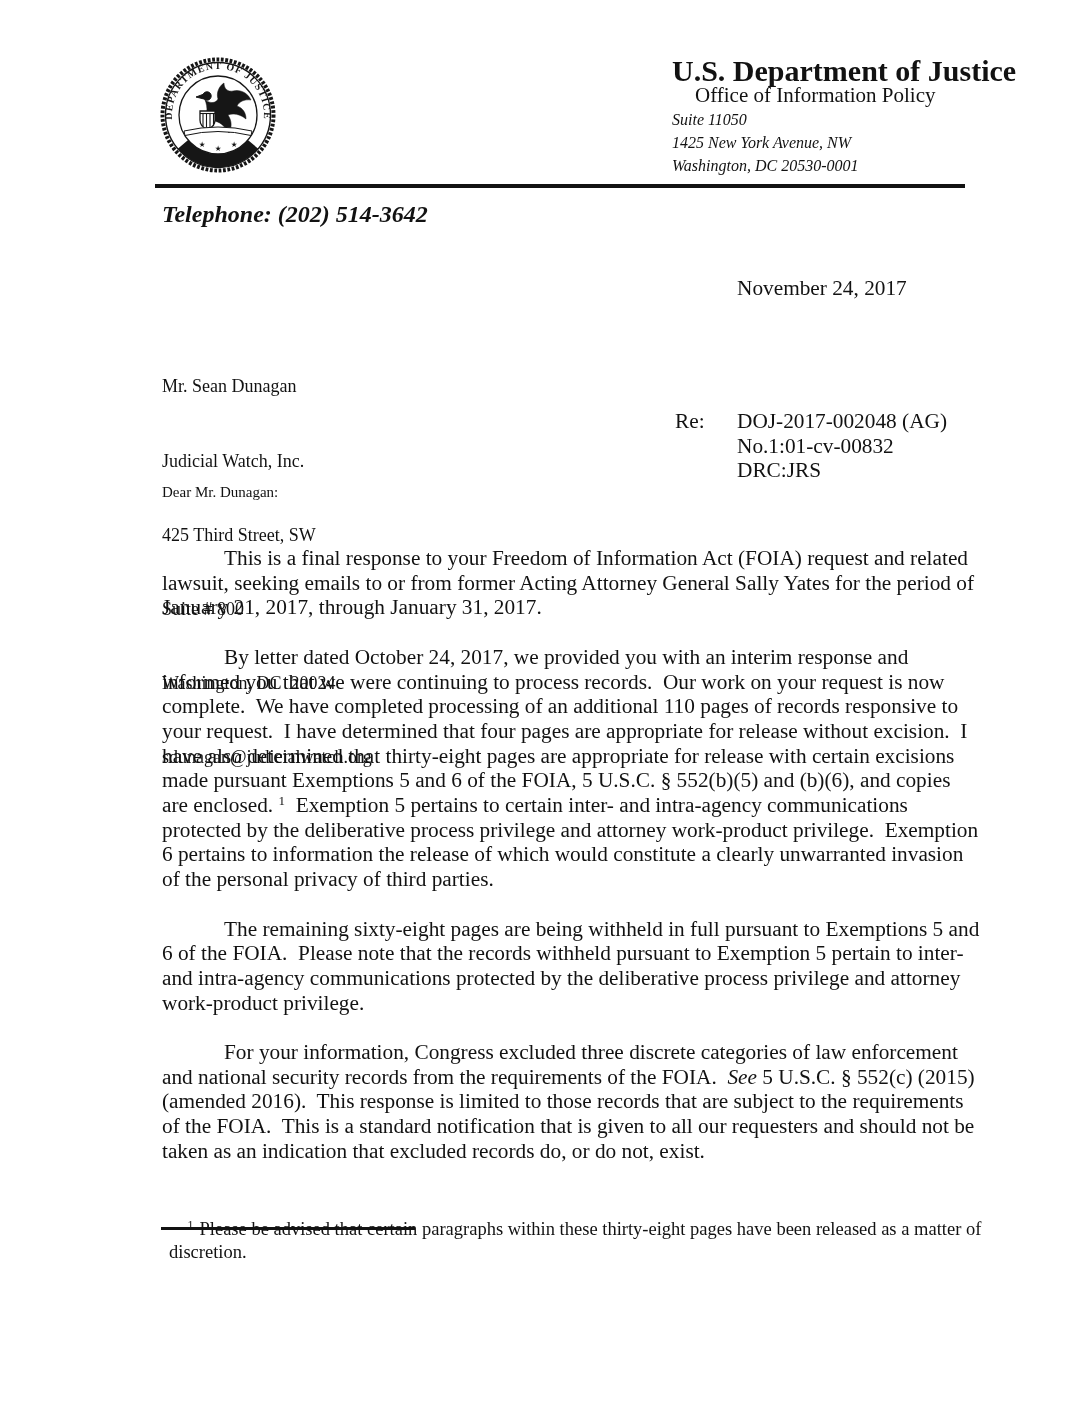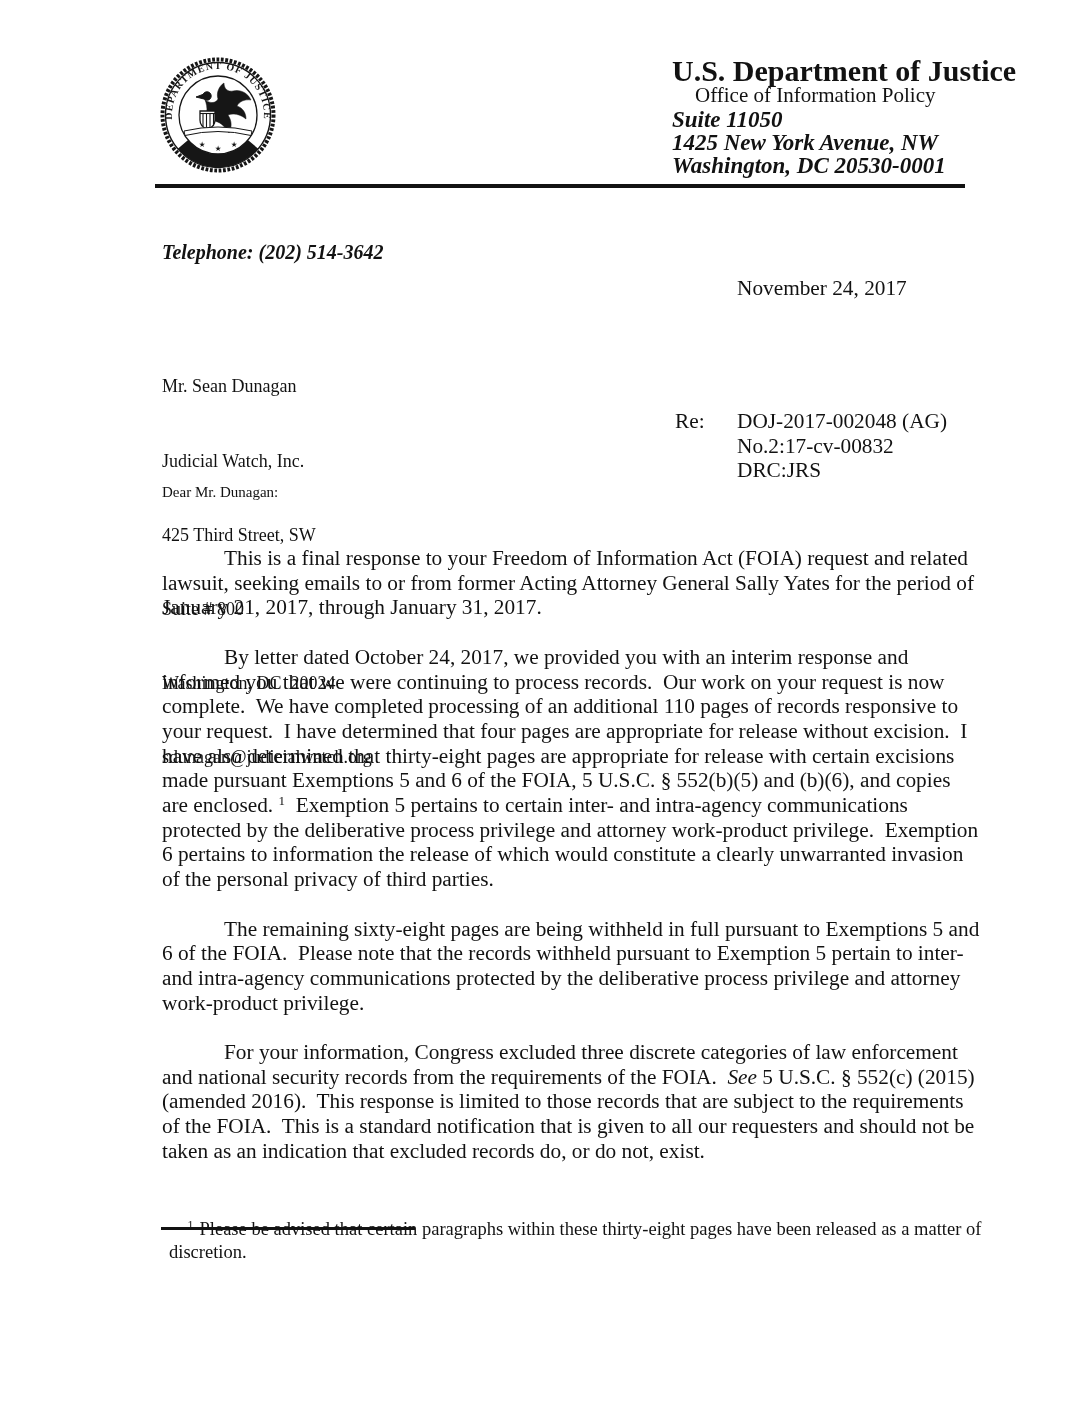--- a/index.html
+++ b/index.html
@@ -10,24 +10,24 @@
     background: #ffffff;
     color: #121212;
     font-family: "Liberation Serif", "DejaVu Serif", serif;
     overflow: hidden;
   }
   .seal { position: absolute; left: 158px; top: 55px; }
 
   .lh-right { position: absolute; left: 672px; top: 58px; }
   .lh-agency { font-weight: bold; font-size: 30px; line-height: 25px; }
   .lh-office { font-size: 21px; line-height: 25px; margin-left: 23px; }
-  .lh-addr   { font-size: 23px; line-height: 23px; font-style: italic; font-weight: bold; }
+  .lh-addr   { font-size: 16px; line-height: 23px; font-style: italic; font-weight: normal; }
 
   .header-rule { position: absolute; left: 155px; top: 184px; width: 810px; height: 4px; background: #121212; }
-  .telephone { position: absolute; left: 162px; top: 201px; font-size: 20px; font-style: italic; font-weight: bold; margin-top: 40px; }
+  .telephone { position: absolute; left: 162px; top: 201px; font-size: 24px; font-style: italic; font-weight: bold; }
 
   .date-line { position: absolute; left: 737px; top: 276px; font-size: 21.3px; line-height: 24.7px; }
 
   .recipient { position: absolute; left: 162px; top: 325px; font-size: 18px; line-height: 24.7px; white-space: pre-wrap; }
 
   .re-block { position: absolute; left: 675px; top: 409px; display: flex; font-size: 21.3px; line-height: 24.7px; }
   .re-label { width: 62px; flex: 0 0 62px; }
 
   .salutation { position: absolute; left: 162px; top: 480px; font-size: 15px; line-height: 24.7px; }
 
@@ -87,21 +87,21 @@
     <div>425 Third Street, SW</div>
     <div>Suite # 800</div>
     <div>Washington, DC  20024</div>
     <div>sdunagan@judicialwatch.org</div>
   </div>
 
   <div class="re-block">
     <div class="re-label">Re:</div>
     <div class="re-values">
       <div>DOJ-2017-002048 (AG)</div>
-      <div>No.2:17-cv-00832</div>
+      <div>No.1:01-cv-00832</div>
       <div>DRC:JRS</div>
     </div>
   </div>
 
   <div class="salutation">Dear Mr. Dunagan:</div>
 
   <div class="body-text">
     <p class="para"><span>This is a final response to your Freedom of Information Act (FOIA) request and related lawsuit, seeking emails to or from former Acting Attorney General Sally Yates for the period of January 21, 2017, through January 31, 2017.</span></p>
     <p class="para"><span>By letter dated October 24, 2017, we provided you with an interim response and informed you that we were continuing to process records.  Our work on your request is now complete.  We have completed processing of an additional 110 pages of records responsive to your request.  I have determined that four pages are appropriate for release without excision.  I have also determined that thirty-eight pages are appropriate for release with certain excisions made pursuant Exemptions 5 and 6 of the FOIA, 5 U.S.C. § 552(b)(5) and (b)(6), and copies are enclosed. </span><sup class="fn-ref">1</sup><span>  Exemption 5 pertains to certain inter- and intra-agency communications protected by the deliberative process privilege and attorney work-product privilege.  Exemption 6 pertains to information the release of which would constitute a clearly unwarranted invasion of the personal privacy of third parties.</span></p>
     <p class="para"><span>The remaining sixty-eight pages are being withheld in full pursuant to Exemptions 5 and 6 of the FOIA.  Please note that the records withheld pursuant to Exemption 5 pertain to inter- and intra-agency communications protected by the deliberative process privilege and attorney work-product privilege.</span></p>

